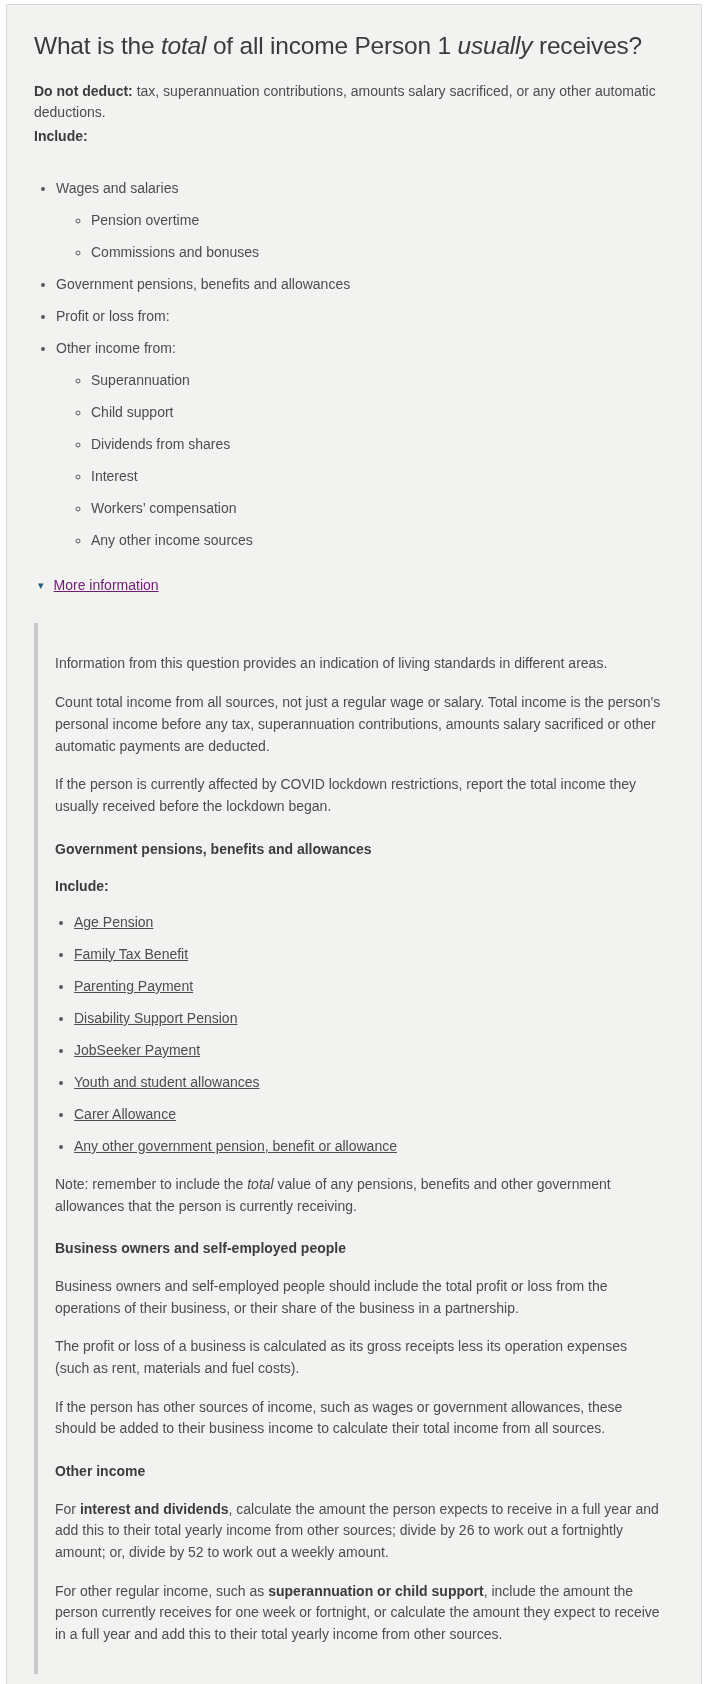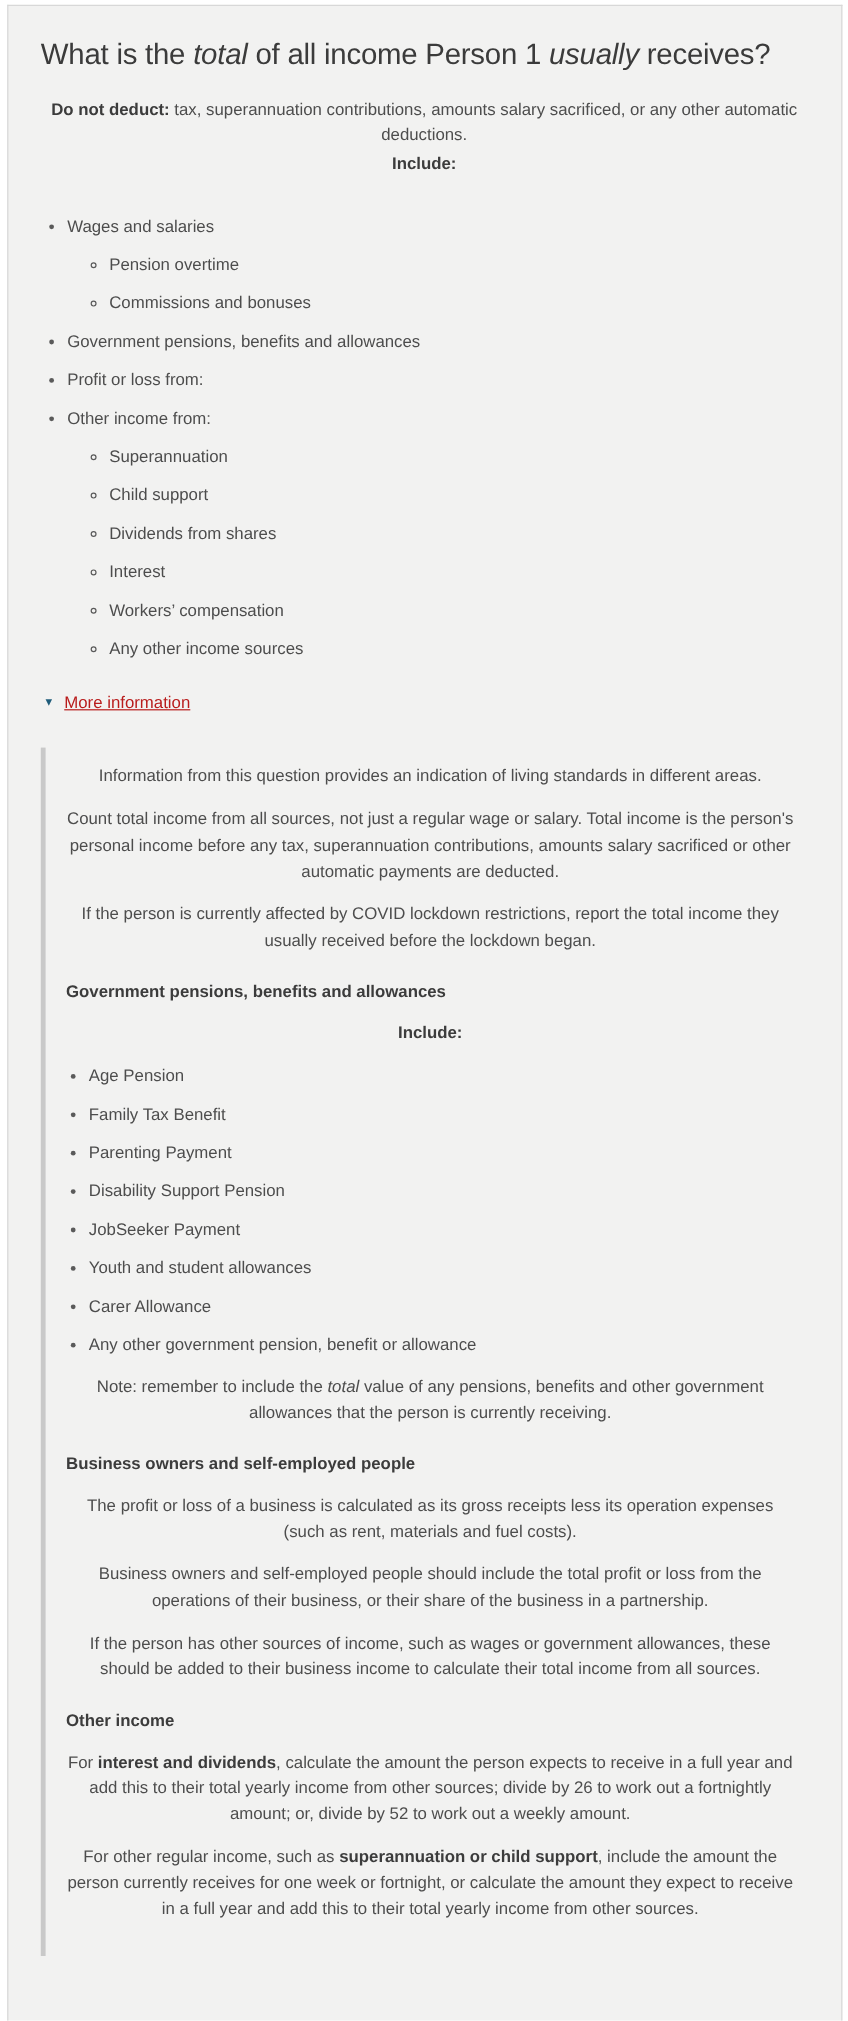--- a/index.html
+++ b/index.html
@@ -24,21 +24,21 @@
     margin: 0 0 17px 0;
     max-width: 620px;
     letter-spacing: -0.2px;
   }
   h1.question-title em { font-style: italic; }
   .txt {
     font-size: 14px;
     color: #4d4d4d;
     line-height: 1.55;
   }
-  p { margin: 0; text-align: center; }
+  p { margin: 0; }
   .intro { max-width: 660px; }
   b.lbl, strong { color: #3c3c3c; font-weight: 700; }
   ul.main-list {
     list-style: disc;
     margin: 30px 0 0 0;
     padding-left: 22px;
   }
   ul.main-list > li { margin-bottom: 11px; line-height: 1.5; }
   ul.main-list ul.sub-list {
     list-style: circle;
@@ -54,46 +54,46 @@
     gap: 10px;
     cursor: pointer;
     padding-left: 4px;
   }
   .caret {
     color: #1f5c7a;
     font-size: 11px;
     line-height: 1;
   }
   .more-info-link {
-    color: #b91c1c;
+    color: #701a75;
     font-size: 14px;
     text-decoration: underline;
     line-height: 1.4;
   }
   .info-panel {
     margin-top: 28px;
     border-left: 4px solid #c9c9c9;
     padding: 13px 0 28px 17px;
     max-width: 628px;
   }
-  .info-panel p { margin: 0 0 14px 0; }
+  .info-panel p { margin: 17px 0 14px 0; }
   .info-panel p:last-child { margin-bottom: 0; }
   .info-panel h2 {
     font-size: 14px;
     font-weight: 700;
     color: #3c3c3c;
     margin: 22px 0 14px 0;
     line-height: 1.4;
   }
   .info-panel ul.panel-list {
     list-style: disc;
     margin: 0 0 14px 0;
     padding-left: 19px;
   }
-  .info-panel ul.panel-list > li { margin-bottom: 11px; line-height: 1.5; }
+  .info-panel ul.panel-list > li { margin-bottom: 11px; line-height: 1.5; text-decoration: underline; }
   .include-line { margin-top: 2px; }
 </style>
 </head>
 <body>
 
 <div class="card">
 
   <h1 class="question-title"><span>What is the </span><em>total</em><span> of all income Person 1 </span><em>usually</em><span> receives?</span></h1>
 
   <p class="txt intro"><b class="lbl">Do not deduct:</b> <span>tax, superannuation contributions, amounts salary sacrificed, or any other automatic deductions.</span></p>
@@ -136,22 +136,22 @@
         <li>Disability Support Pension</li>
         <li>JobSeeker Payment</li>
         <li>Youth and student allowances</li>
         <li>Carer Allowance</li>
         <li>Any other government pension, benefit or allowance</li>
       </ul>
 
     <p><span>Note: remember to include the </span><em>total</em><span> value of any pensions, benefits and other government allowances that the person is currently receiving.</span></p>
 
     <h2>Business owners and self-employed people</h2>
+    <p>Business owners and self-employed people should include the total profit or loss from the operations of their business, or their share of the business in a partnership.</p>
     <p>The profit or loss of a business is calculated as its gross receipts less its operation expenses (such as rent, materials and fuel costs).</p>
-    <p>Business owners and self-employed people should include the total profit or loss from the operations of their business, or their share of the business in a partnership.</p>
     <p>If the person has other sources of income, such as wages or government allowances, these should be added to their business income to calculate their total income from all sources.</p>
 
     <h2>Other income</h2>
     <p><span>For </span><strong>interest and dividends</strong><span>, calculate the amount the person expects to receive in a full year and add this to their total yearly income from other sources; divide by 26 to work out a fortnightly amount; or, divide by 52 to work out a weekly amount.</span></p>
     <p><span>For other regular income, such as </span><strong>superannuation or child support</strong><span>, include the amount the person currently receives for one week or fortnight, or calculate the amount they expect to receive in a full year and add this to their total yearly income from other sources.</span></p>
 
   </div>
 
 </div>
 

